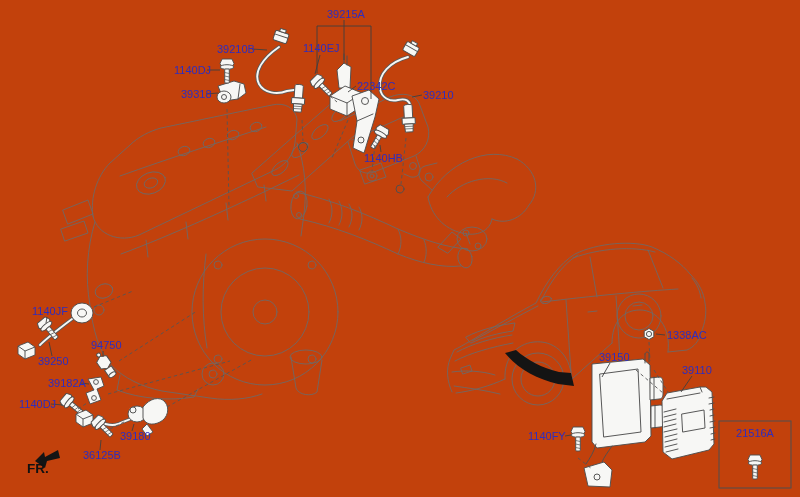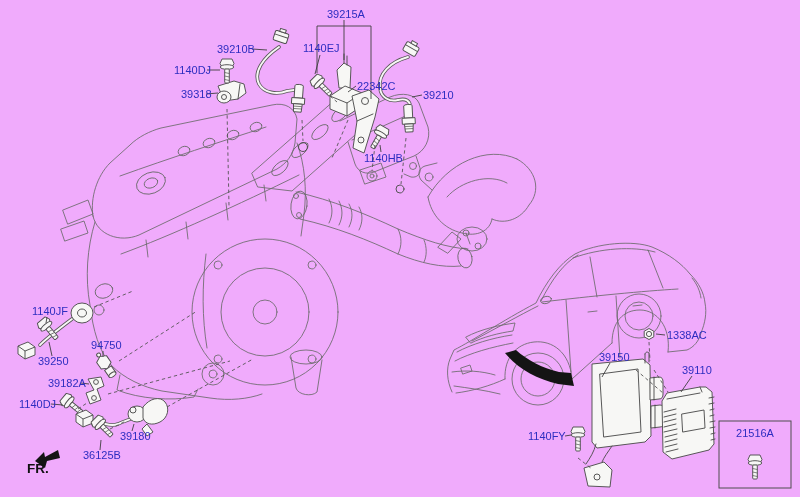--- a/index.html
+++ b/index.html
@@ -1,16 +1,16 @@
 <!DOCTYPE html>
 <html><head>
 <meta charset="utf-8">
 <style>
   html,body{margin:0;padding:0;background:#e9e9e9;}
-  .stage{position:relative;width:800px;height:497px;background:#f0abfc;overflow:hidden;
+  .stage{position:relative;width:800px;height:497px;background:#c2410c;overflow:hidden;
          font-family:"Liberation Sans", sans-serif;}
   svg{position:absolute;left:0;top:0;}
   .sketch{stroke:#6a6a6a;stroke-width:.85;fill:none;stroke-linecap:round;stroke-linejoin:round;}
   .part{stroke:#4f4f4f;stroke-width:.95;fill:#f7f7f5;stroke-linejoin:round;}
   .partline{stroke:#4f4f4f;stroke-width:.95;fill:none;stroke-linecap:round;}
   .leader{stroke:#3f3f3f;stroke-width:.9;fill:none;}
   .dash{stroke:#555;stroke-width:.9;fill:none;stroke-dasharray:3.4 2.8;}
   .cable-outer{stroke:#5a5a5a;stroke-width:3.6;fill:none;stroke-linecap:round;}
   .cable-inner{stroke:#f7f7f5;stroke-width:1.9;fill:none;stroke-linecap:round;}
   .lbl{fill:#2d2dc0;font-size:11px;font-family:"Liberation Sans", sans-serif;}

